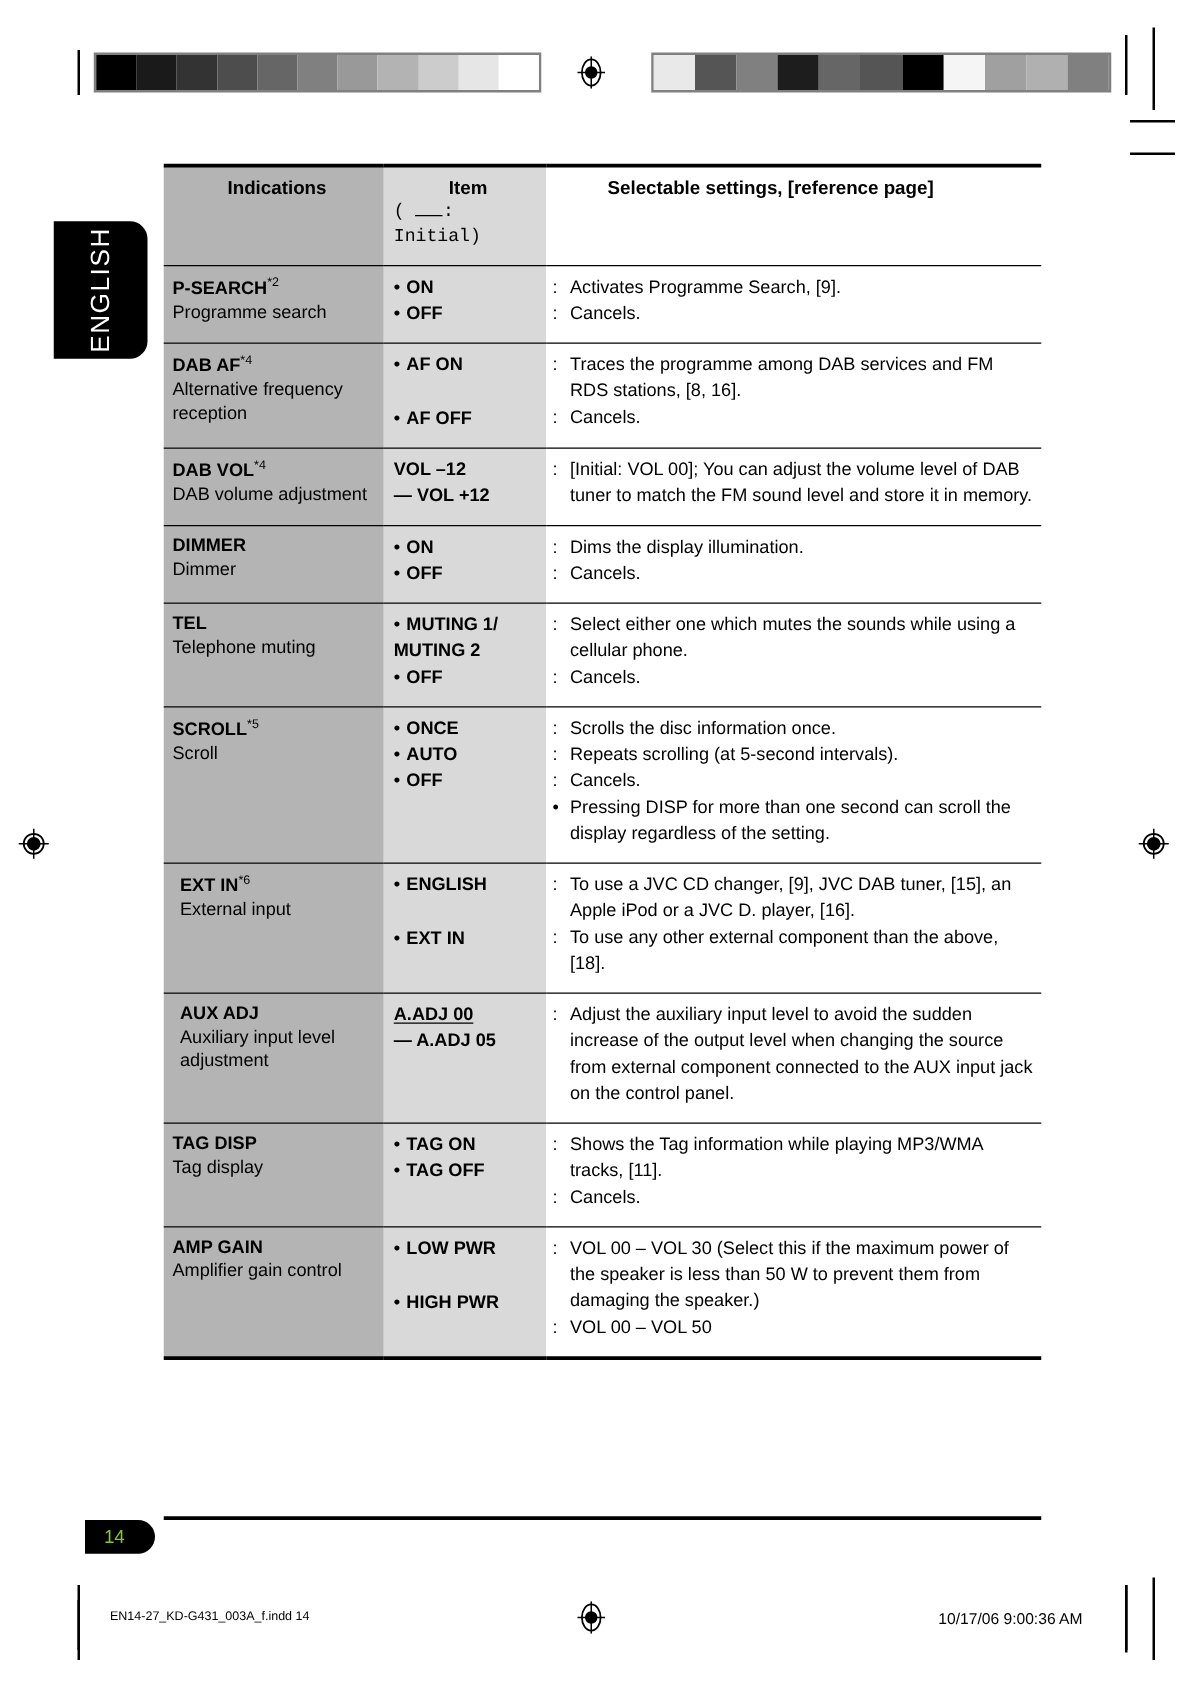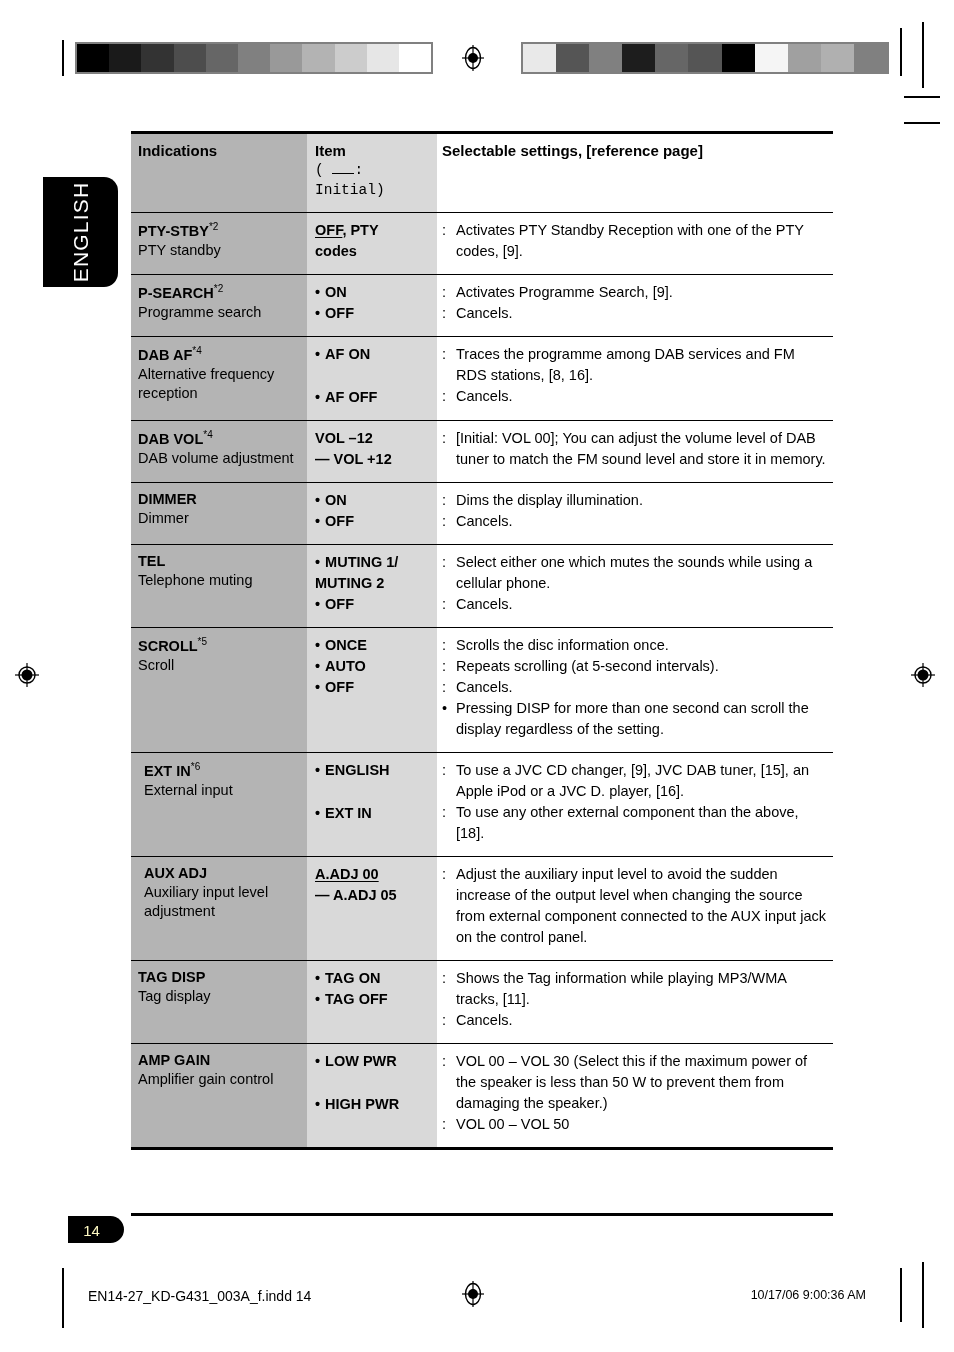--- a/index.html
+++ b/index.html
@@ -57,21 +57,21 @@
   .c3{background:#ffffff;padding:7px 6px 12px 5px !important;}
 
   .rowtop td{border-top:1.6px solid #000;}
   .hdrtop td{border-top:3px solid #000;}
   .tablebottom td{border-bottom:3px solid #000;margin-top:20px;}
 
   .ind-name{font-weight:700;font-size:14.5px;line-height:1.32;}
   .ind-desc{font-weight:400;font-size:14.5px;line-height:1.32;}
   .sup{font-size:10px;vertical-align:super;font-weight:400;}
 
-  .hdr{font-weight:700;font-size:15px;line-height:1.34;}
+  .hdr{font-weight:700;font-size:15px;line-height:1.34;margin-left:44px;}
   .hdr-sub{font-weight:400;font-size:14.5px;line-height:1.34;font-family:Liberation Mono, monospace;}
   .blank-ul{border-bottom:1.6px solid #000;display:inline-block;width:22px;}
 
   .opt{font-weight:700;font-size:14.5px;line-height:1.44;}
   .opt .u{text-decoration:underline;text-underline-offset:2px;}
   .bullet-line{display:flex;gap:5px;font-weight:700;font-size:14.5px;line-height:1.44;}
   .bullet-line .bdot{flex:0 0 auto;}
   .bullet-line .btxt{flex:1 1 auto;}
 
   .desc{font-size:14.5px;line-height:1.45;font-weight:400;}
@@ -83,23 +83,23 @@
   .indent{padding-left:6px;}
 
   
   #footer-rule{position:absolute;left:131px;top:1213px;width:702px;height:3px;background:#000;}
   #page-badge{
     position:absolute;left:68px;top:1216px;width:56px;height:27px;
     background:#000;border-radius:0 14px 14px 0;
   }
   #page-badge span{
     position:absolute;left:0;right:9px;top:50%;transform:translateY(-50%);
-    text-align:center;color:#fef9c3;font-size:15px;font-weight:400;
-  }
-  #footer-file{position:absolute;left:88px;top:1288px;font-size:14px;}
+    text-align:center;color:#84cc16;font-size:15px;font-weight:400;
+  }
+  #footer-file{position:absolute;left:88px;top:1288px;font-size:10px;}
   #footer-date{position:absolute;right:88px;top:1288px;font-size:12.5px;}
   .footer-sep{position:absolute;width:1.6px;height:52px;background:#000;top:1268px;}
   #fs-left{left:62px;}
   #fs-right{left:900px;}
 </style>
 </head>
 <body>
 
 <div class="page">
 
@@ -185,36 +185,20 @@
           <td class="c2">
             <div class="hdr">Item</div>
             <div class="hdr-sub">( <span class="blank-ul"></span>: Initial)</div>
           </td>
           <td class="c3">
             <div class="hdr">Selectable settings, [reference page]</div>
           </td>
         </tr>
         <tr class="rowtop">
           <td class="c1">
-            <div class="ind-name">PTY-STBY<span class="sup">*2</span></div>
-            <div class="ind-desc">PTY standby</div>
-          </td>
-          <td class="c2">
-            <div class="opt"><span class="u">OFF</span>, PTY</div>
-            <div class="opt">codes</div>
-          </td>
-          <td class="c3">
-            <div class="desc-line desc">
-              <span class="lead">:</span>
-              <span class="body">Activates PTY Standby Reception with one of the PTY codes, [9].</span>
-            </div>
-          </td>
-        </tr>
-        <tr class="rowtop">
-          <td class="c1">
             <div class="ind-name">P-SEARCH<span class="sup">*2</span></div>
             <div class="ind-desc">Programme search</div>
           </td>
           <td class="c2">
             <div class="bullet-line">
               <span class="bdot">•</span>
               <span class="btxt">ON</span>
             </div>
             <div class="bullet-line">
               <span class="bdot">•</span>

